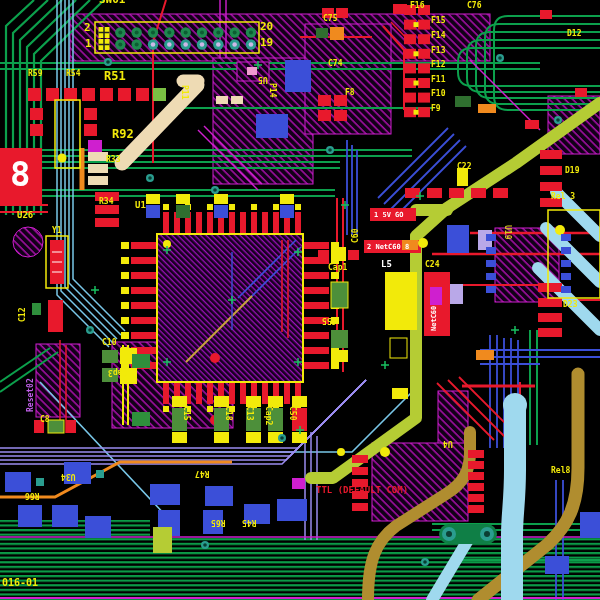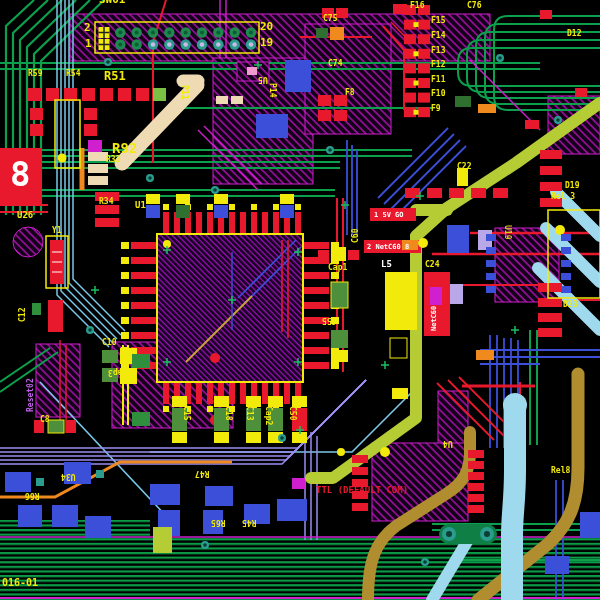--- a/index.html
+++ b/index.html
@@ -605,21 +605,21 @@
 
 <div id="labels-layer">
       <span class="lbl" style="left: 99px; top: -6px; color: rgb(242, 234, 10); font-size: 11px;">SW01</span>
       <span class="lbl" style="left: 84px; top: 22px; color: rgb(242, 234, 10); font-size: 11px;">2</span>
       <span class="lbl" style="left: 260px; top: 21px; color: rgb(242, 234, 10); font-size: 11px;">20</span>
       <span class="lbl" style="left: 85px; top: 38px; color: rgb(242, 234, 10); font-size: 11px;">1</span>
       <span class="lbl" style="left: 260px; top: 37px; color: rgb(242, 234, 10); font-size: 11px;">19</span>
       <span class="lbl" style="left: 28px; top: 70px; color: rgb(242, 234, 10); font-size: 8px;">R59</span>
       <span class="lbl" style="left: 66px; top: 70px; color: rgb(242, 234, 10); font-size: 8px;">R54</span>
       <span class="lbl" style="left: 104px; top: 70px; color: rgb(242, 234, 10); font-size: 12px; text-align: center;">R51</span>
-      <span class="lbl" style="left: 112px; top: 141px; color: rgb(242, 234, 10); font-size: 14px; text-align: right;">R92</span>
+      <span class="lbl" style="left: 112px; top: 128px; color: rgb(242, 234, 10); font-size: 12px; text-align: right;">R92</span>
       <span class="lbl" style="left: 99px; top: 156px; color: rgb(242, 234, 10); font-size: 8px; padding-left: 7px;">R33</span>
       <span class="lbl" style="left: 99px; top: 198px; color: rgb(242, 234, 10); font-size: 8px;">R34</span>
       <span class="lbl" style="left: 10px; top: 157px; color: rgb(255, 255, 255); font-size: 34px;">8</span>
       <span class="lbl" style="left: 17px; top: 211px; color: rgb(242, 234, 10); font-size: 9px;">U26</span>
       <span class="lbl" style="left: 52px; top: 227px; color: rgb(242, 234, 10); font-size: 8px;">Y1</span>
       <span class="lbl" style="left: 19px; top: 322px; color: rgb(242, 234, 10); font-size: 8px; transform: rotate(-90deg); transform-origin: 0px 0px;">C12</span>
       <span class="lbl" style="left: 27px; top: 412px; color: rgb(192, 95, 232); font-size: 8px; transform: rotate(-90deg); transform-origin: 0px 0px;">Reset02</span>
       <span class="lbl" style="left: 102px; top: 339px; color: rgb(242, 234, 10); font-size: 8px;">C10</span>
       <span class="lbl" style="left: 108px; top: 368px; color: rgb(242, 234, 10); font-size: 8px; transform: rotate(180deg); transform-origin: center center;">Cap3</span>
       <span class="lbl" style="left: 40px; top: 416px; color: rgb(242, 234, 10); font-size: 8px;">C8</span>
@@ -644,21 +644,21 @@
       <span class="lbl" style="left: 410px; top: 2px; color: rgb(242, 234, 10); font-size: 8px;">F16</span>
       <span class="lbl" style="left: 431px; top: 17px; color: rgb(242, 234, 10); font-size: 8px;">F15</span>
       <span class="lbl" style="left: 431px; top: 32px; color: rgb(242, 234, 10); font-size: 8px;">F14</span>
       <span class="lbl" style="left: 431px; top: 47px; color: rgb(242, 234, 10); font-size: 8px;">F13</span>
       <span class="lbl" style="left: 431px; top: 61px; color: rgb(242, 234, 10); font-size: 8px;">F12</span>
       <span class="lbl" style="left: 431px; top: 76px; color: rgb(242, 234, 10); font-size: 8px;">F11</span>
       <span class="lbl" style="left: 431px; top: 90px; color: rgb(242, 234, 10); font-size: 8px;">F10</span>
       <span class="lbl" style="left: 431px; top: 105px; color: rgb(242, 234, 10); font-size: 8px;">F9</span>
       <span class="lbl" style="left: 467px; top: 2px; color: rgb(242, 234, 10); font-size: 8px;">C76</span>
       <span class="lbl" style="left: 567px; top: 30px; color: rgb(242, 234, 10); font-size: 8px;">D12</span>
-      <span class="lbl" style="left: 565px; top: 167px; color: rgb(242, 234, 10); font-size: 8px; margin-top: 15px;">D19</span>
+      <span class="lbl" style="left: 565px; top: 167px; color: rgb(242, 234, 10); font-size: 8px;">D19</span>
       <span class="lbl" style="left: 551px; top: 193px; color: rgb(242, 234, 10); font-size: 8px;">Rel 3</span>
       <span class="lbl" style="left: 511px; top: 225px; color: rgb(216, 200, 30); font-size: 8px; transform: rotate(90deg); transform-origin: 0px 0px;">U19</span>
       <span class="lbl" style="left: 563px; top: 301px; color: rgb(242, 234, 10); font-size: 8px;">D23</span>
       <span class="lbl" style="left: 561px; top: 439px; color: rgb(242, 234, 10); font-size: 8px; padding-left: 48px;">D16</span>
       <span class="lbl" style="left: 551px; top: 467px; color: rgb(242, 234, 10); font-size: 8px;">Rel8</span>
       <span class="lbl" style="left: 443px; top: 439px; color: rgb(242, 234, 10); font-size: 8px; transform: rotate(180deg); transform-origin: center center;">U4</span>
       <span class="lbl" style="left: 316px; top: 486px; color: rgb(232, 25, 44); font-size: 9px;">TTL (DEFAULT COM)</span>
       <span class="lbl" style="left: 2px; top: 578px; color: rgb(242, 234, 10); font-size: 10px;">016-01</span>
       <span class="lbl" style="left: 188px; top: 85px; color: rgb(242, 234, 10); font-size: 8px; transform: rotate(90deg); transform-origin: 0px 0px;">P11</span>
       <span class="lbl" style="left: 258px; top: 75px; color: rgb(242, 234, 10); font-size: 8px; transform: rotate(180deg); transform-origin: center center;">U5</span>

